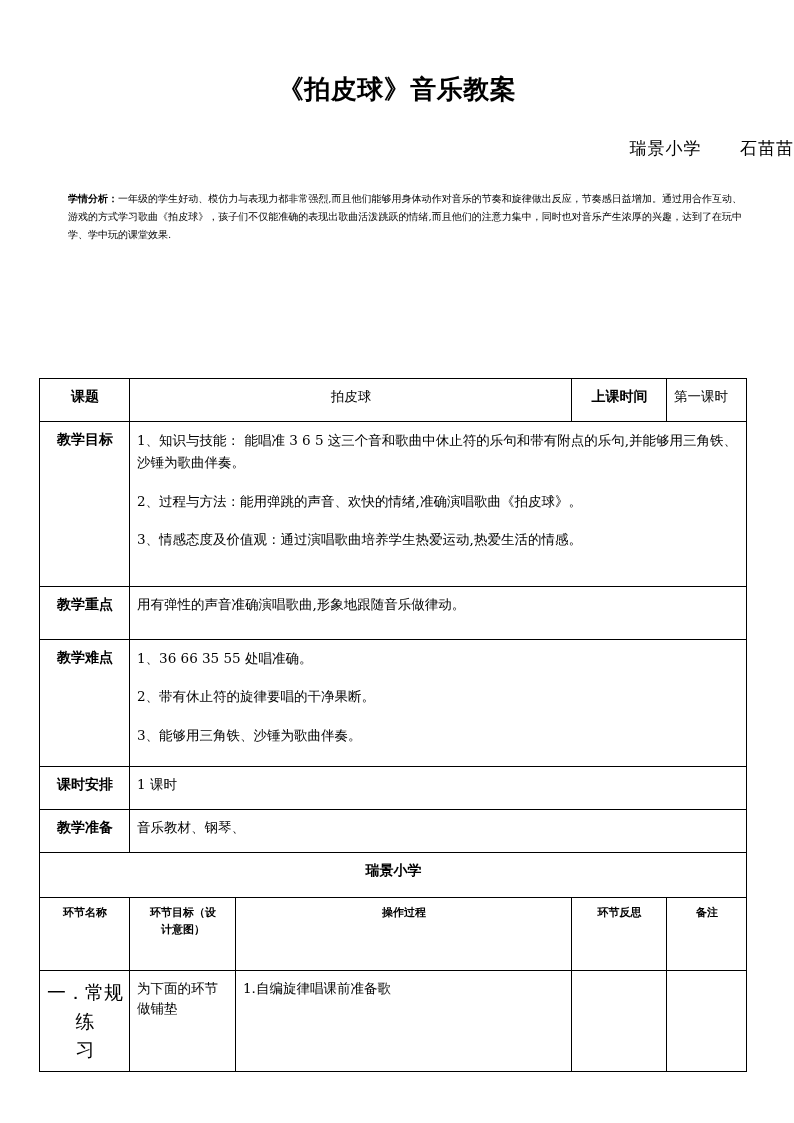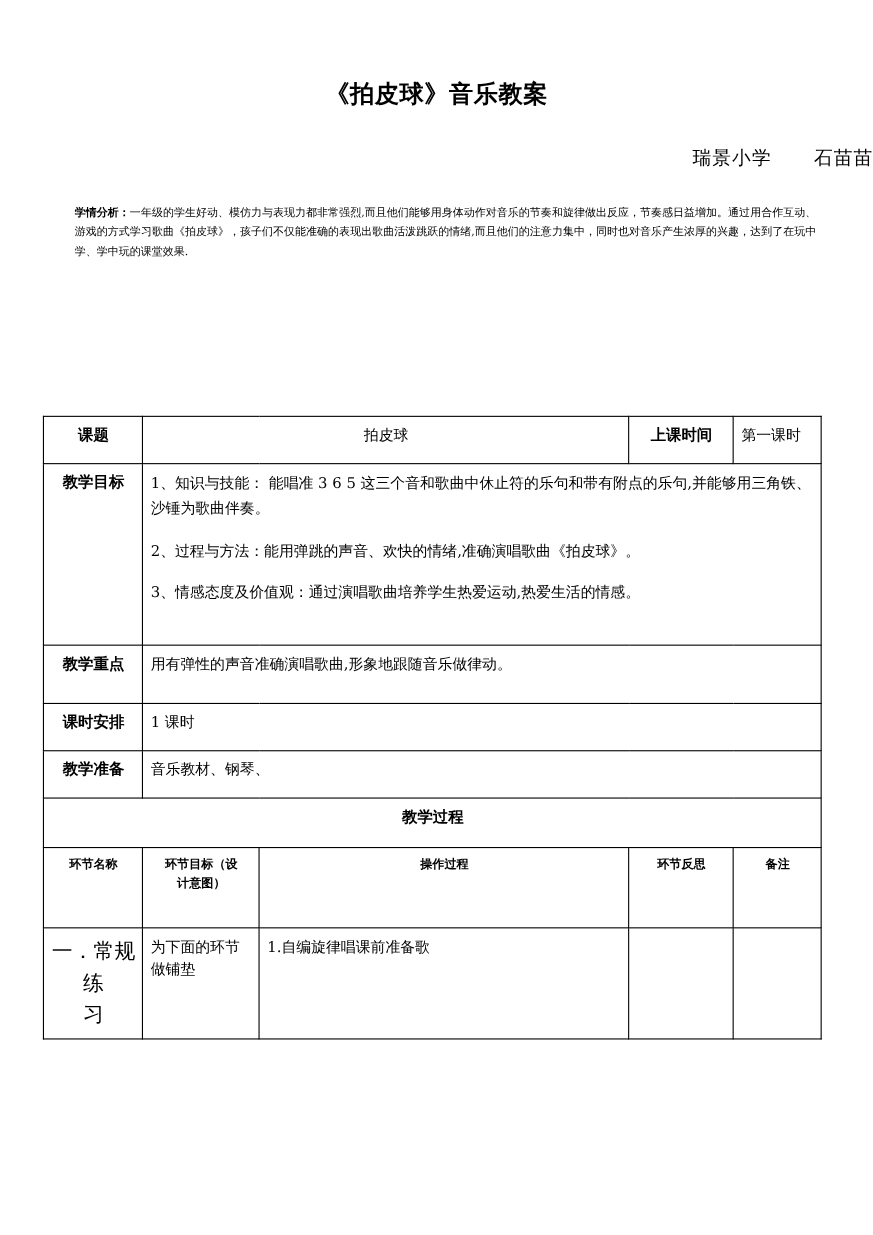--- a/index.html
+++ b/index.html
@@ -18,21 +18,21 @@
     position: relative;
     width: 794px;
     height: 1123px;
     box-sizing: border-box;
     padding: 0;
   }
 
   
   .doc-title {
     text-align: center;
-    font-size: 22px;
+    font-size: 26px;
     font-weight: bold;
     letter-spacing: 0.5px;
     margin: 0;
     padding-top: 74px;
     line-height: 1.2;
     font-family: "DejaVu Sans", "Liberation Sans", sans-serif;
   }
   .doc-subtitle {
     text-align: right;
     font-size: 17px;
@@ -164,33 +164,41 @@
           <p class="obj-line">2、过程与方法：能用弹跳的声音、欢快的情绪,准确演唱歌曲《拍皮球》。</p>
           <p class="obj-line">3、情感态度及价值观：通过演唱歌曲培养学生热爱运动,热爱生活的情感。</p>
         </td>
       </tr>
 
       <tr>
         <td class="hdr tall-key">教学重点</td>
         <td class="body-cell" colspan="4">用有弹性的声音准确演唱歌曲,形象地跟随音乐做律动。</td>
       </tr>
 
+      <tr>
+        <td class="hdr tall-hard">教学难点</td>
+        <td class="body-cell" colspan="4">
+          <p class="obj-line">1、36 66  35 55 处唱准确。</p>
+          <p class="obj-line">2、带有休止符的旋律要唱的干净果断。</p>
+          <p class="obj-line">3、能够用三角铁、沙锤为歌曲伴奏。</p>
+        </td>
+      </tr>
 
       <tr>
         <td class="hdr tall-plain">课时安排</td>
         <td class="body-cell" colspan="4">1 课时</td>
       </tr>
 
       <tr>
         <td class="hdr tall-plain">教学准备</td>
         <td class="body-cell" colspan="4">音乐教材、钢琴、</td>
       </tr>
 
       <tr>
-        <td class="process-band" colspan="5">教学过程</td>
+        <td class="process-band" colspan="5">瑞景小学</td>
       </tr>
 
       <tr>
         <td class="proc-hdr">环节名称</td>
         <td class="proc-hdr" style="white-space:pre-line;">环节目标（设
 计意图）</td>
         <td class="proc-hdr">操作过程</td>
         <td class="proc-hdr">环节反思</td>
         <td class="proc-hdr">备注</td>
       </tr>

